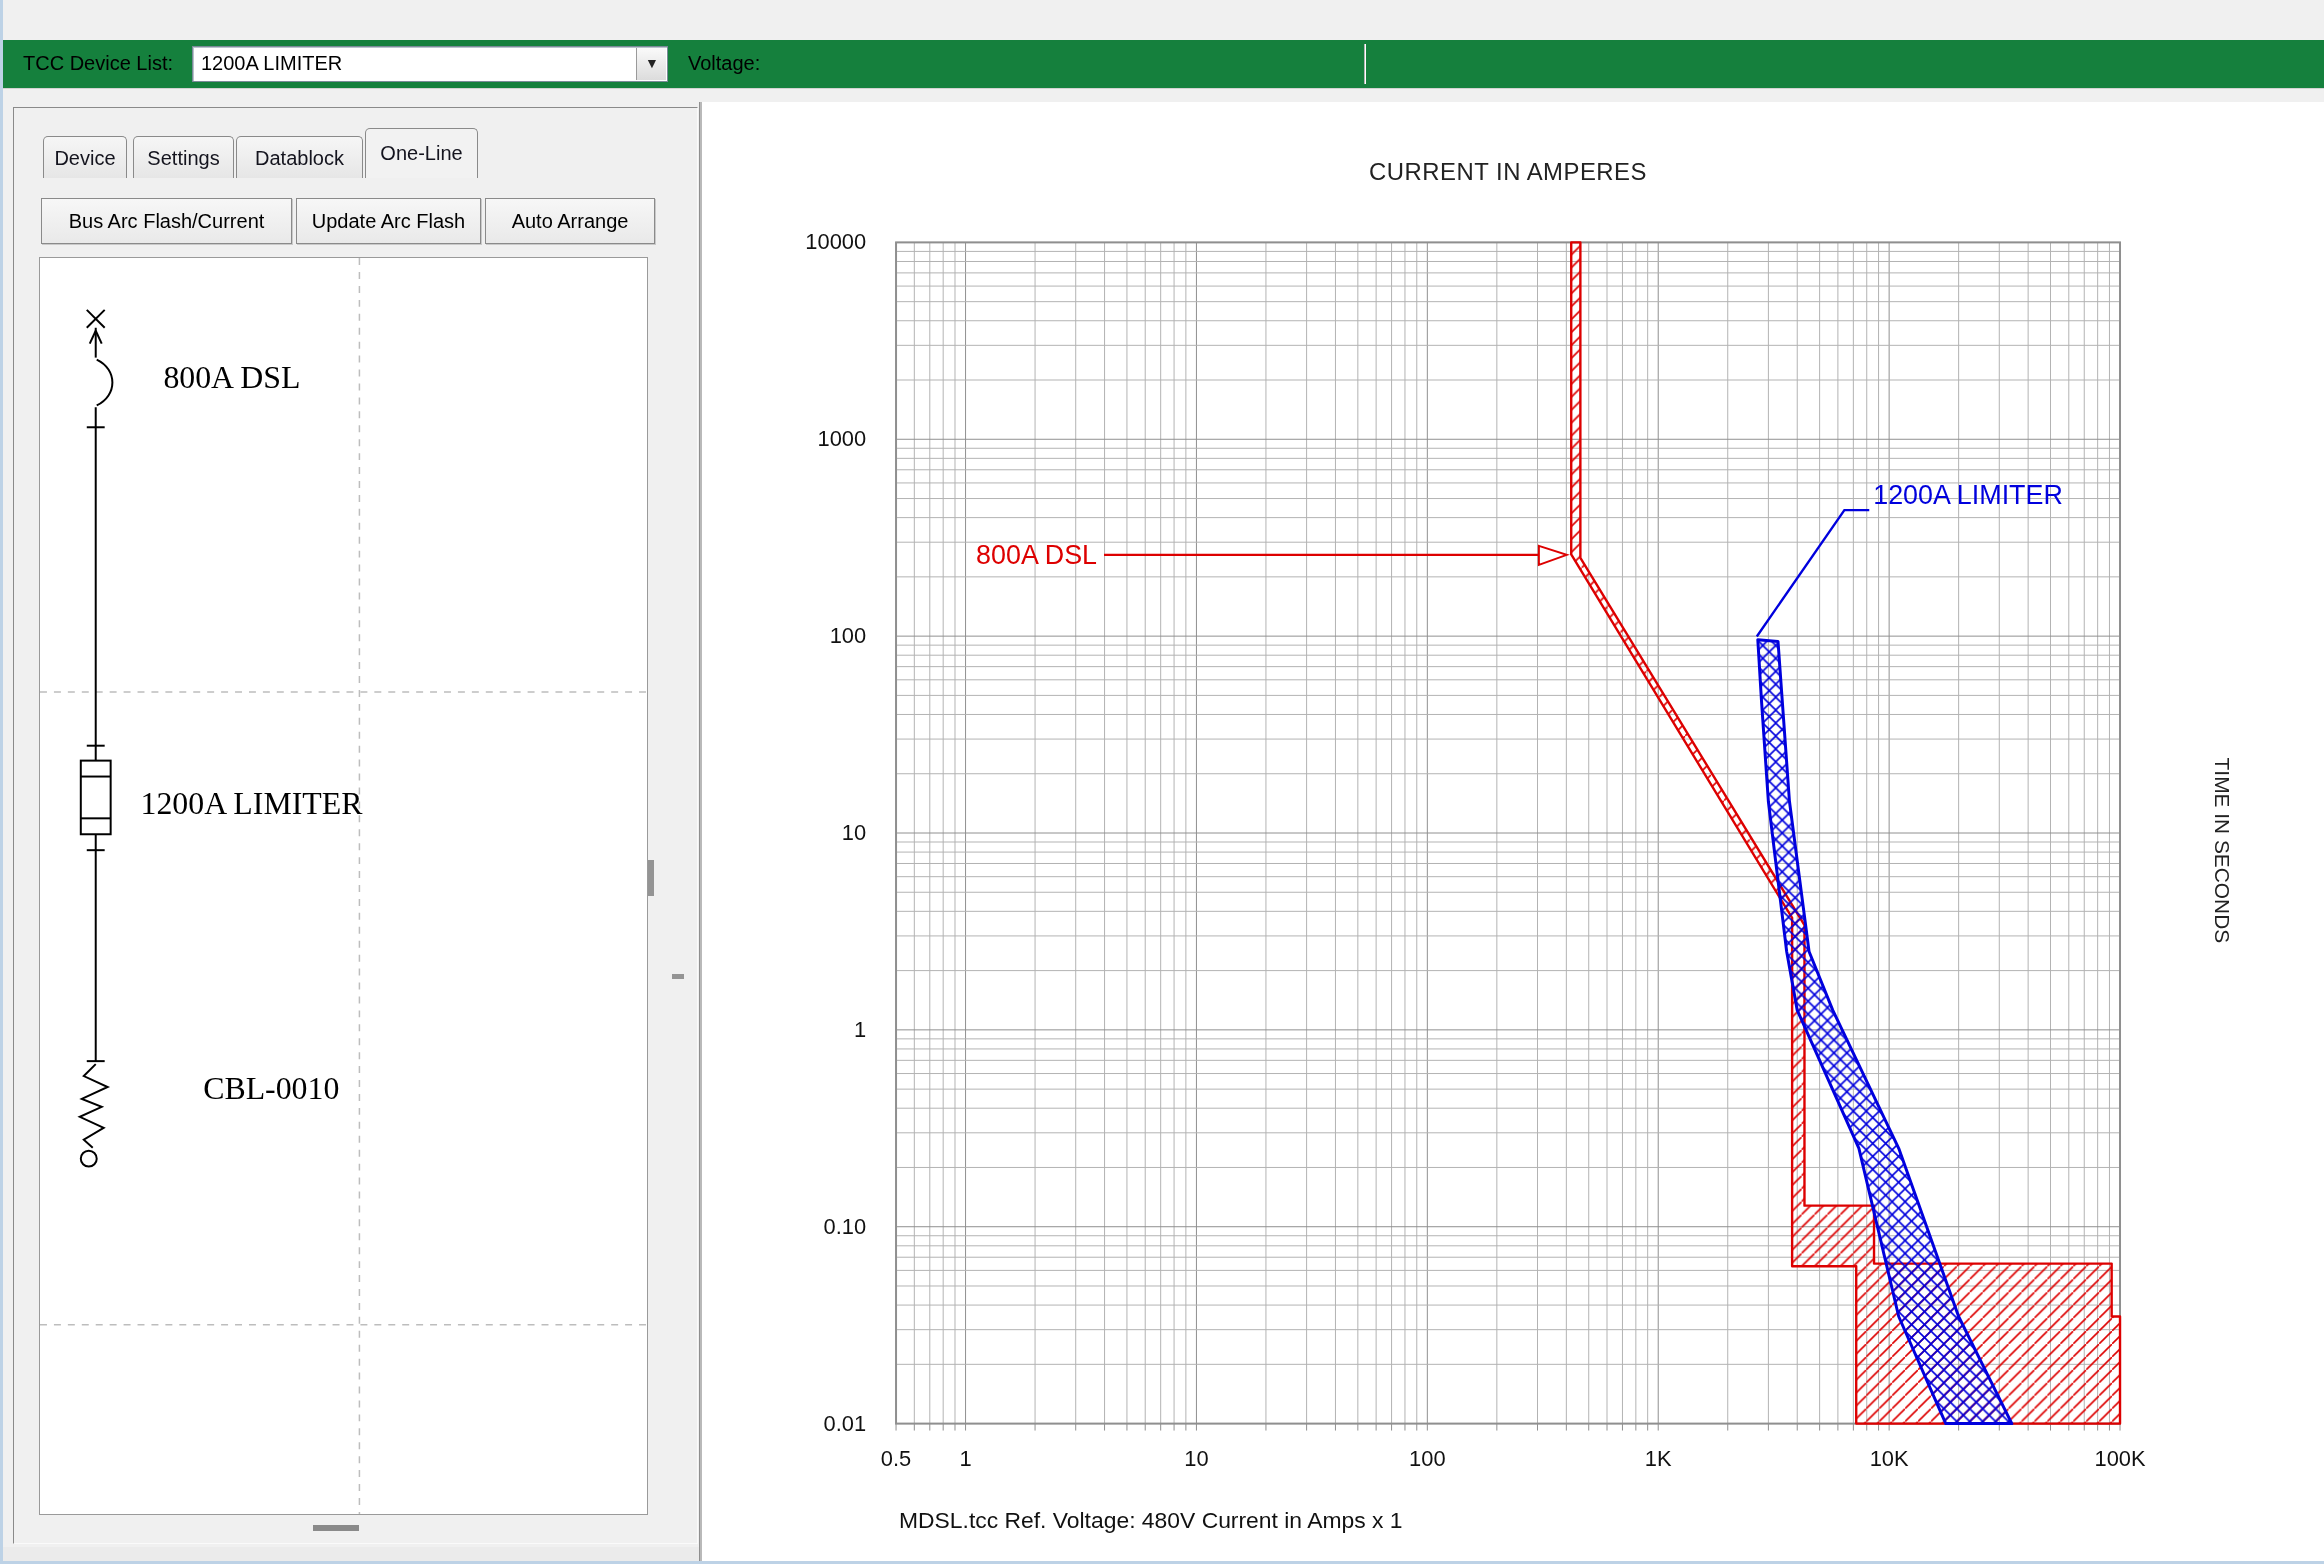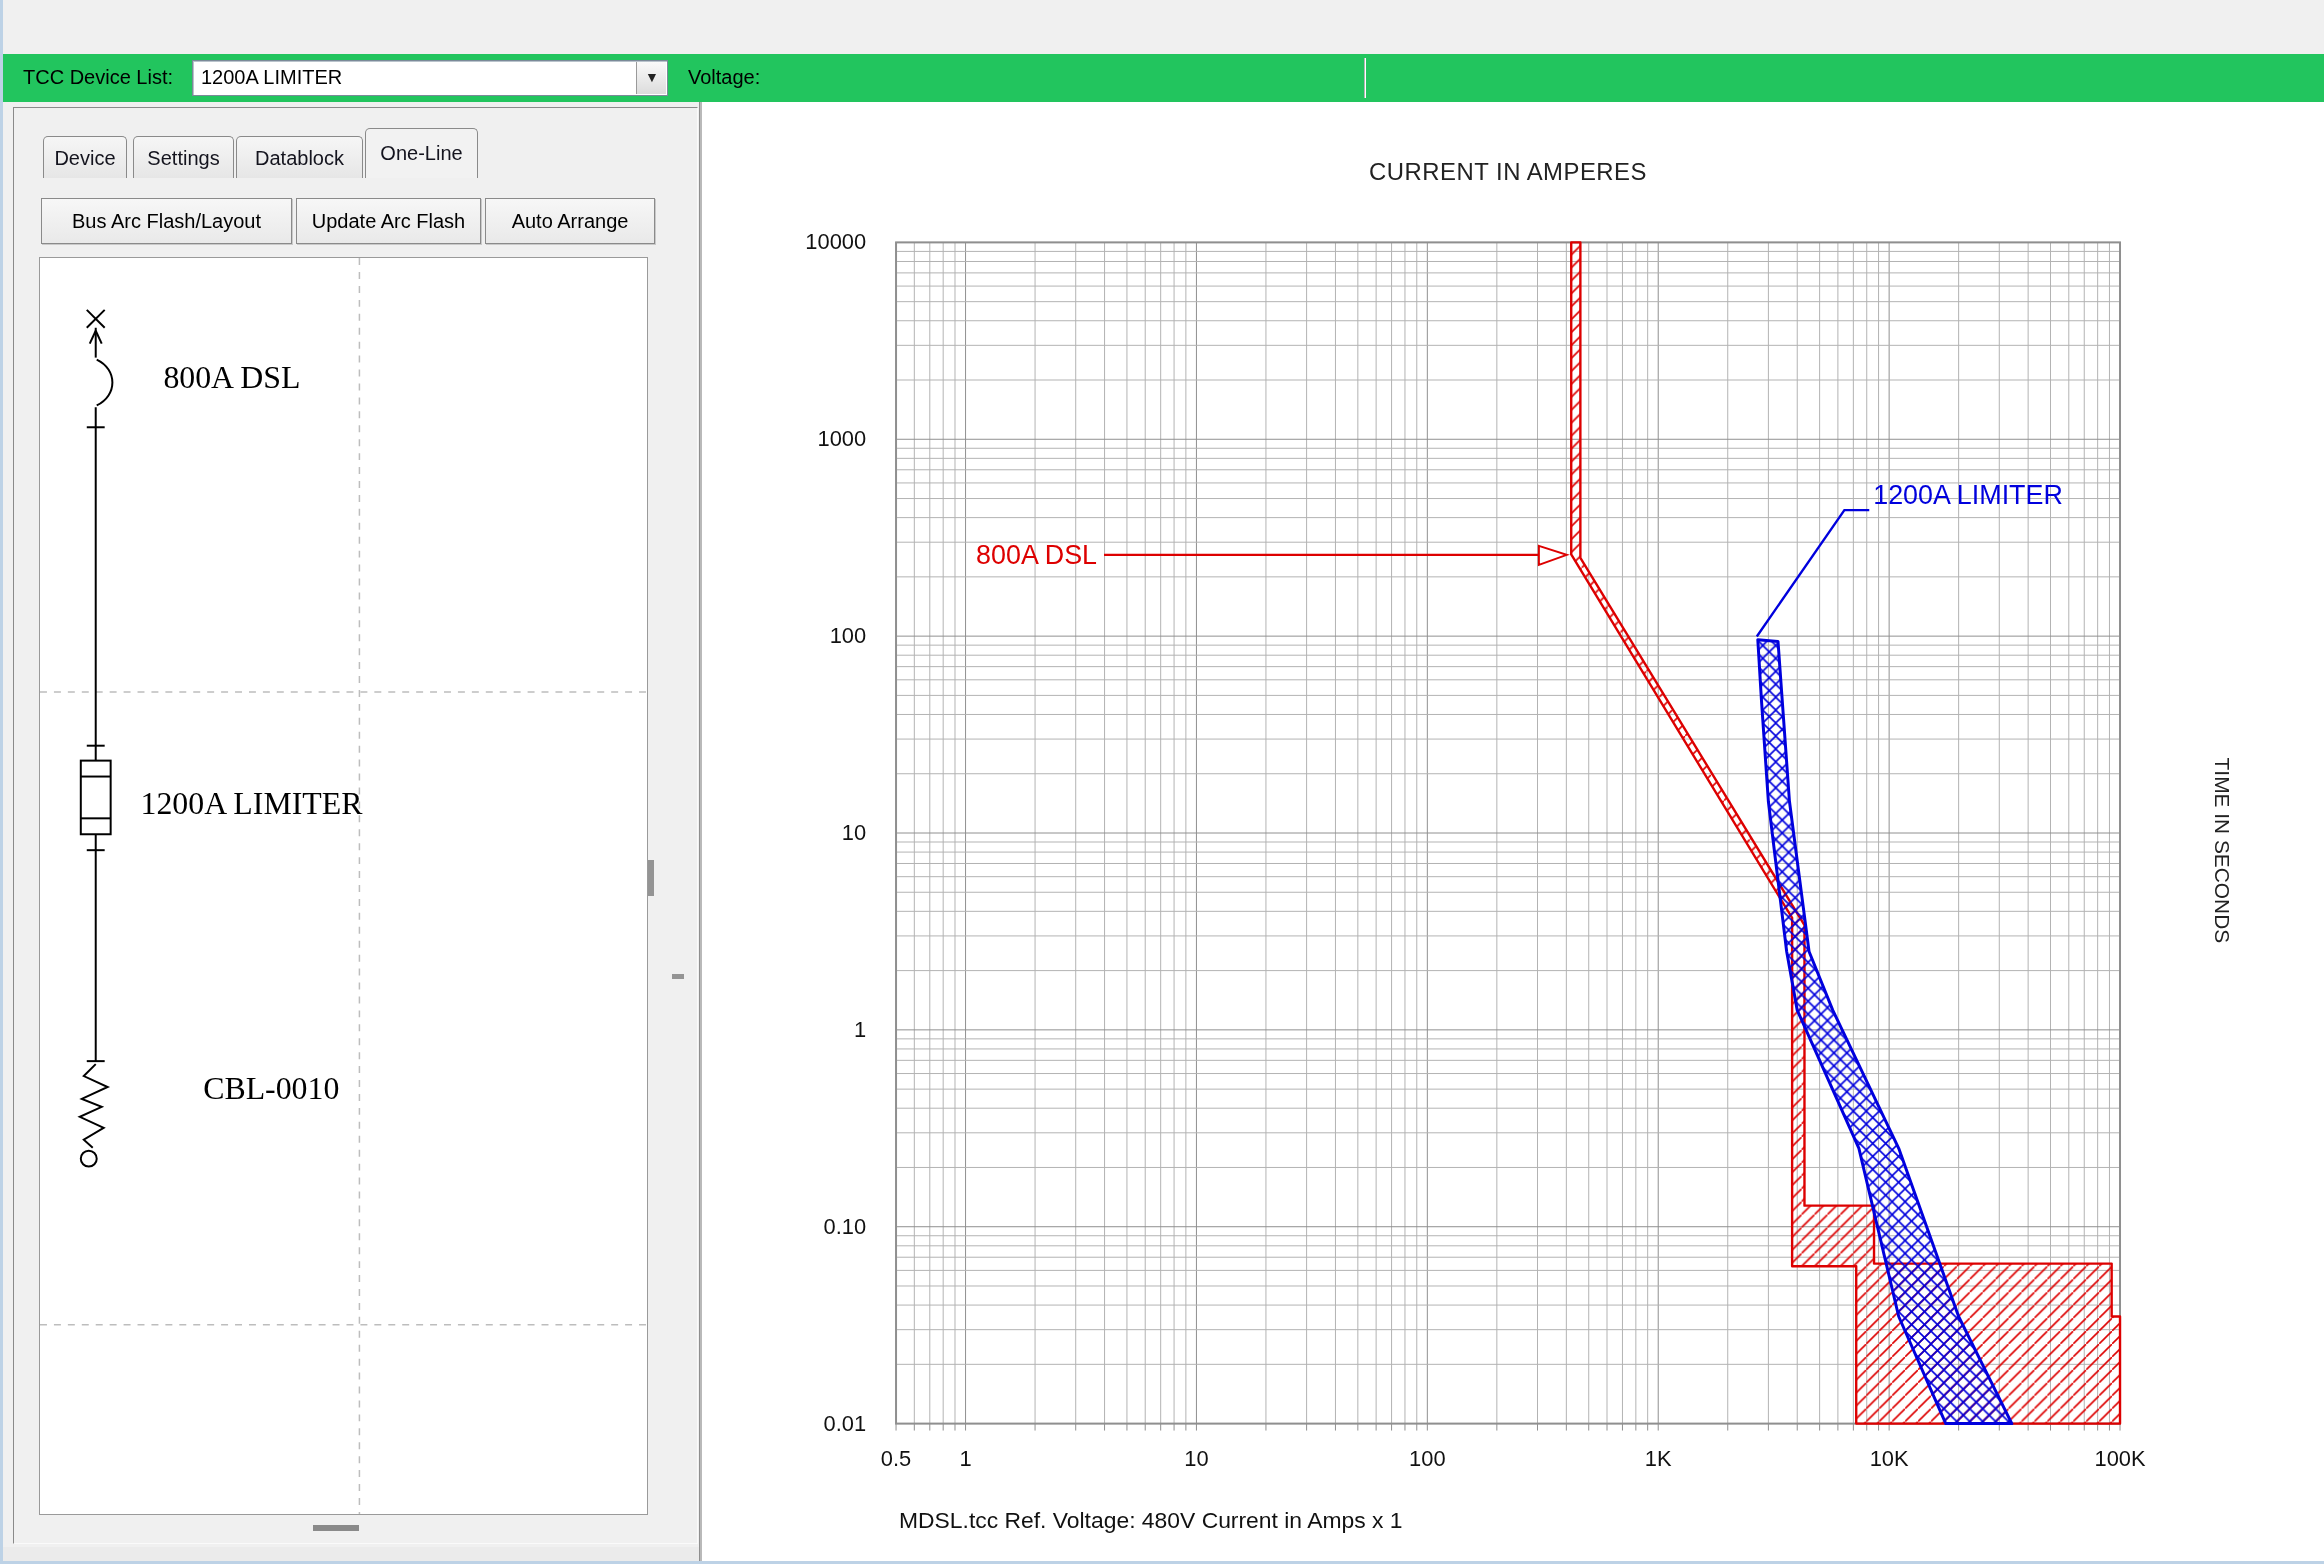--- a/index.html
+++ b/index.html
@@ -10,21 +10,21 @@
     background:linear-gradient(#f0f6fc,#dcebf8 45%,#c7dbee);border-bottom:2px solid #96a7ba;box-sizing:border-box;}
   .app-icon{position:absolute;left:14px;top:8px;width:38px;height:38px;}
   .title-text{position:absolute;left:66px;top:11px;font-size:25px;color:#8f9aa5;white-space:nowrap;}
   .winbtn{position:absolute;top:11px;width:62px;height:36px;border:1px solid #8799ad;border-radius:7px;
     background:linear-gradient(#fdfeff,#e9f1f9 45%,#d5e2ef);box-sizing:border-box;}
   .winbtn .bar{position:absolute;left:20px;top:15px;width:21px;height:5px;background:#5c6b7a;}
   .winbtn .box{position:absolute;left:21px;top:9px;width:16px;height:13px;border:2px solid #5c6b7a;}
   .winbtn .box i{display:block;width:7px;height:4px;background:#5c6b7a;margin:1px auto 0 auto;}
   .winbtn .x{position:absolute;left:0;top:1px;width:100%;text-align:center;font-size:26px;font-weight:bold;color:#5c6b7a;}
   
-  .toolbar{position:absolute;left:0;top:54px;width:100%;height:48px;background:#22c55e;border-bottom:1px solid #d2d2d2;}
+  .toolbar{position:absolute;left:0;top:40px;width:100%;height:48px;background:#15803d;border-bottom:1px solid #d2d2d2;}
   .tb-label{position:absolute;top:12px;font-size:20px;color:#000;white-space:nowrap;}
   .combo{position:absolute;left:189px;top:6px;width:476px;height:36px;background:#fff;border:1px solid #7b8a98;
     box-shadow:inset 1px 1px 0 #b9c3cc;box-sizing:border-box;}
   .combo-text{position:absolute;left:8px;top:5px;font-size:20px;color:#000;white-space:nowrap;}
   .combo-btn{position:absolute;right:1px;top:1px;width:30px;height:32px;background:linear-gradient(#fafafa,#dcdcdc);
     border-left:1px solid #9a9a9a;box-sizing:border-box;}
   .combo-btn span{position:absolute;left:8px;top:7px;font-size:14px;color:#222;}
   .tb-sep{position:absolute;left:1361px;top:4px;width:1px;height:40px;background:#b4b4b4;box-shadow:1px 0 0 #fff;}
   
   .left-pane{position:absolute;left:0;top:102px;width:698px;height:1462px;background:#f0f0f0;}
@@ -70,21 +70,21 @@
     <div class="pane-border"></div>
 
     <div class="tabs">
       <div class="tab" style="left:4px;width:84px;"><span>Device</span></div>
       <div class="tab" style="left:94px;width:101px;"><span>Settings</span></div>
       <div class="tab" style="left:197px;width:127px;"><span>Datablock</span></div>
       <div class="tab active" style="left:326px;width:113px;"><span>One-Line</span></div>
     </div>
 
     <div class="btnrow">
-      <div class="pbtn" style="left:10px;width:251px;">Bus Arc Flash/Layout</div>
+      <div class="pbtn" style="left:10px;width:251px;">Bus Arc Flash/Current</div>
       <div class="pbtn" style="left:265px;width:185px;">Update Arc Flash</div>
       <div class="pbtn" style="left:454px;width:170px;">Auto Arrange</div>
     </div>
 
     <div class="canvas">
       <svg id="oneline-svg" width="607" height="1256" viewBox="0 0 610 1262">
           <line x1="321" y1="0" x2="321" y2="1262" stroke="#bdbdbd" stroke-width="1.5" stroke-dasharray="7 7"></line>
           <line x1="0" y1="436" x2="610" y2="436" stroke="#bdbdbd" stroke-width="1.5" stroke-dasharray="7 7"></line>
           <line x1="0" y1="1072" x2="610" y2="1072" stroke="#bdbdbd" stroke-width="1.5" stroke-dasharray="7 7"></line>
           <g>

